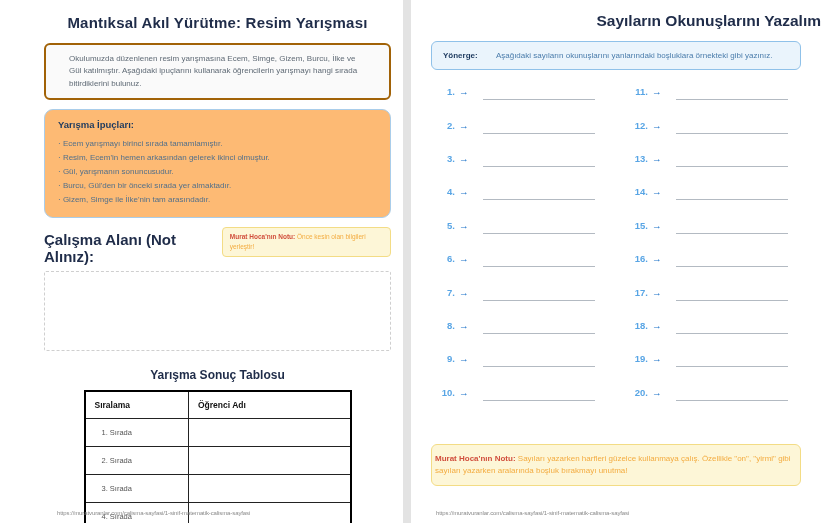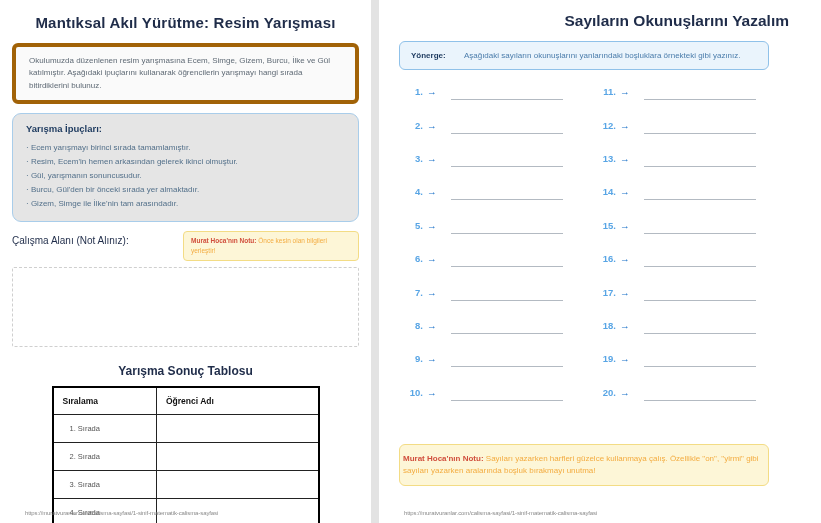--- a/index.html
+++ b/index.html
@@ -1,38 +1,38 @@
 <!DOCTYPE html>
 <html><head>
 <meta charset="utf-8">
 <style>
   * { margin:0; padding:0; box-sizing:border-box; }
   html,body { width:821px; height:523px; overflow:hidden; background:#fff;
     font-family:"Liberation Sans", sans-serif; }
   .spread { display:flex; width:821px; height:523px; }
   .page { position:relative; background:#fff; height:523px; }
-  .page-left { width:371px; }
+  .page-left { width:371px;margin-left:32px; }
   .page-gap { width:8px; background:#e3e3e3; }
   .page-right { width:410px; }
 
   
   .lp-title { margin-top:14px; text-align:center; font-size:15px; font-weight:bold;
     color:#1f2c49; letter-spacing:.2px; }
-  .intro-box { margin:12px 12px 0; padding:8px 13px; background:#fafafa;
-    border:4px solid #a16207; border-radius:6px; font-size:8px; line-height:1.55;
+  .intro-box { margin:12px 12px 0; padding:8px 23px; background:#fafafa;
+    border:2px solid #a16207; border-radius:6px; font-size:8px; line-height:1.55;
     color:#5f6a75; }
-  .clue-box { margin:9px 12px 0; padding:9px 13px 10px; background:#e5e5e5;
+  .clue-box { margin:9px 12px 0; padding:9px 13px 10px; background:#fdba74;
     border:1px solid #a9cdea; border-radius:9px; }
   .clue-heading { font-size:9.5px; font-weight:bold; color:#1d3a5f; margin-bottom:7px; }
   .clue-list { list-style:none; }
   .clue-list li { font-size:8px; color:#53708a; line-height:1.75; }
   .clue-list li::before { content:"· "; color:#53708a; }
   .work-row { margin:9px 12px 0; display:flex; justify-content:space-between;
     align-items:flex-start; }
-  .work-label { font-size:10px; font-weight:normal; color:#1f2c49; padding-top:4px; }
+  .work-label { font-size:15px; font-weight:bold; color:#1f2c49; padding-top:4px; }
   .note-box { background:#fdf6d7; border:1px solid #f3dc85; border-radius:4px;
     padding:4px 7px; font-size:6.5px; line-height:1.5; }
   .note-box .note-label { font-weight:bold; color:#d14f3d; }
   .note-box .note-text { color:#f3ac41; }
   .lp-note { width:176px; }
   .work-area { margin:6px 12px 0; height:80px; border:1px dashed #cfcfcf;
     border-radius:2px; background:#fff; }
   .table-title { margin-top:17px; text-align:center; font-size:12px;
     font-weight:bold; color:#1f2c49; }
   .result-table { margin:8px auto 0; width:268px; border-collapse:collapse;

